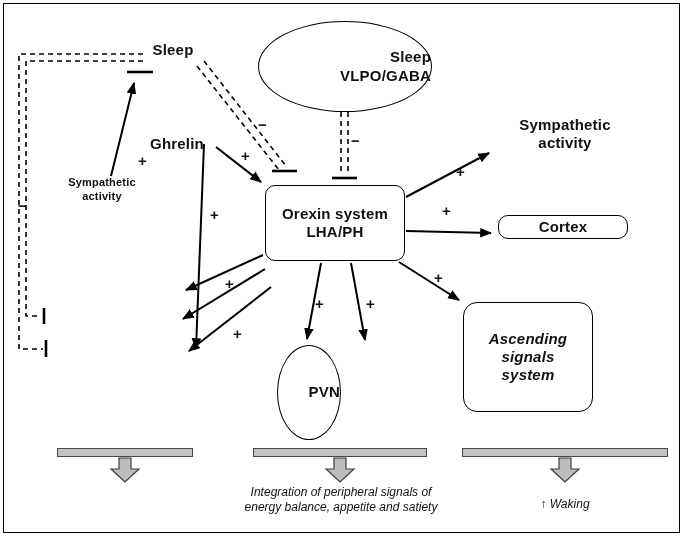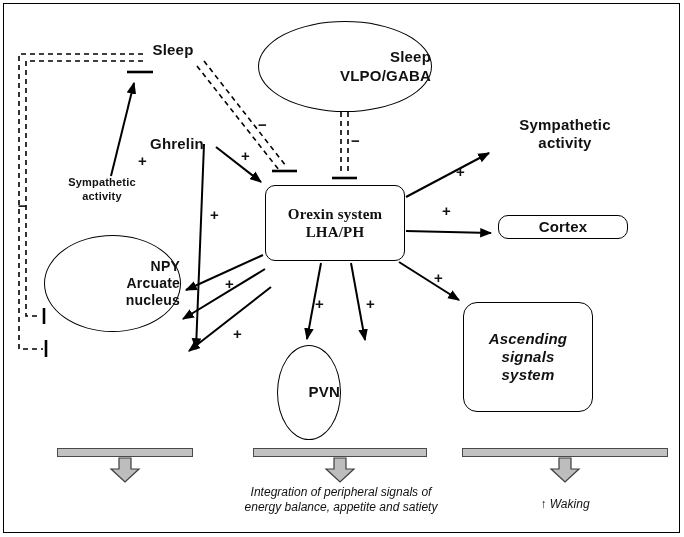--- a/index.html
+++ b/index.html
@@ -103,40 +103,35 @@
   <div class="node plain fs15" style="left:498px; top:112px; width:134px; height:44px;">
     <span>Sympathetic</span>
     <span>activity</span>
   </div>
 
   <div class="node ellipse fs15" style="left:258px; top:21px; width:172px; height:89px;">
     <span>Sleep</span>
     <span>VLPO/GABA</span>
   </div>
 
-  <div class="node rbox fs15" style="left:265px; top:185px; width:140px; height:76px; box-sizing:border-box;font-family:Liberation Serif, serif;">
+  <div class="node rbox fs15" style="left:265px; top:185px; width:140px; height:76px; box-sizing:border-box;">
     <span>Orexin system</span>
     <span>LHA/PH</span>
   </div>
 
   <div class="node rbox fs15" style="left:498px; top:215px; width:130px; height:24px; box-sizing:border-box;">
     <span>Cortex</span>
   </div>
 
   <div class="node rbox fs15" style="left:463px; top:302px; width:130px; height:110px; box-sizing:border-box; border-radius:14px;font-style:italic;">
     <span>Ascending</span>
     <span>signals</span>
     <span>system</span>
   </div>
 
-  <div class="node ellipse fs14" style="left:44px; top:235px; width:137px; height:97px; box-sizing:border-box;">
-    <span>NPY</span>
-    <span>Arcuate</span>
-    <span>nucleus</span>
-  </div>
 
 
   <div class="node ellipse fs15" style="left:277px; top:345px; width:64px; height:95px; box-sizing:border-box;">
     <span>PVN</span>
   </div>
 
 
   <span class="sign" style="left:138px; top:153px;">+</span>
   <span class="sign" style="left:241px; top:148px;">+</span>
   <span class="sign" style="left:210px; top:207px;">+</span>

